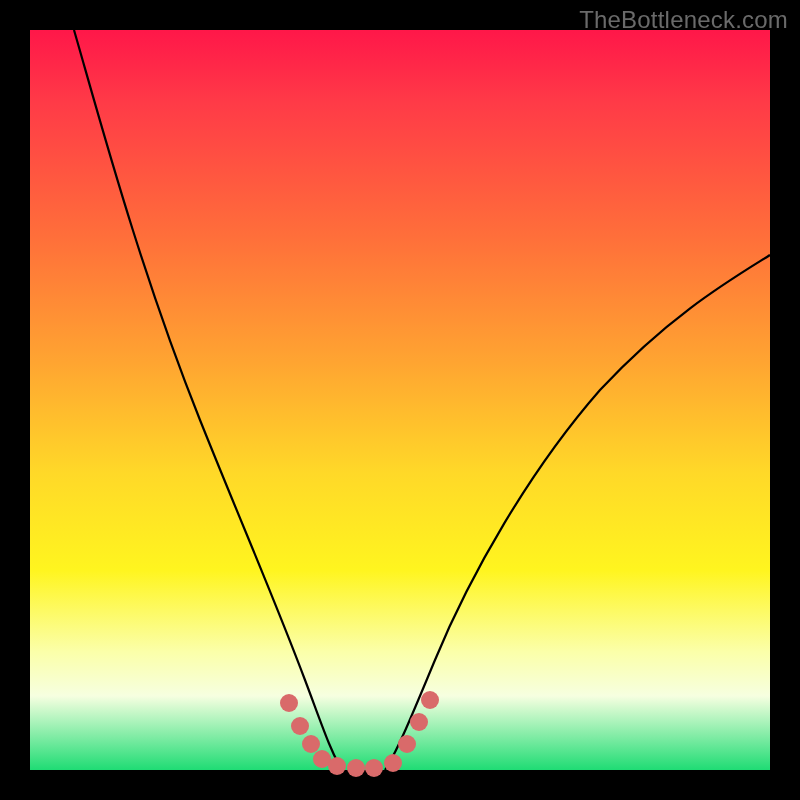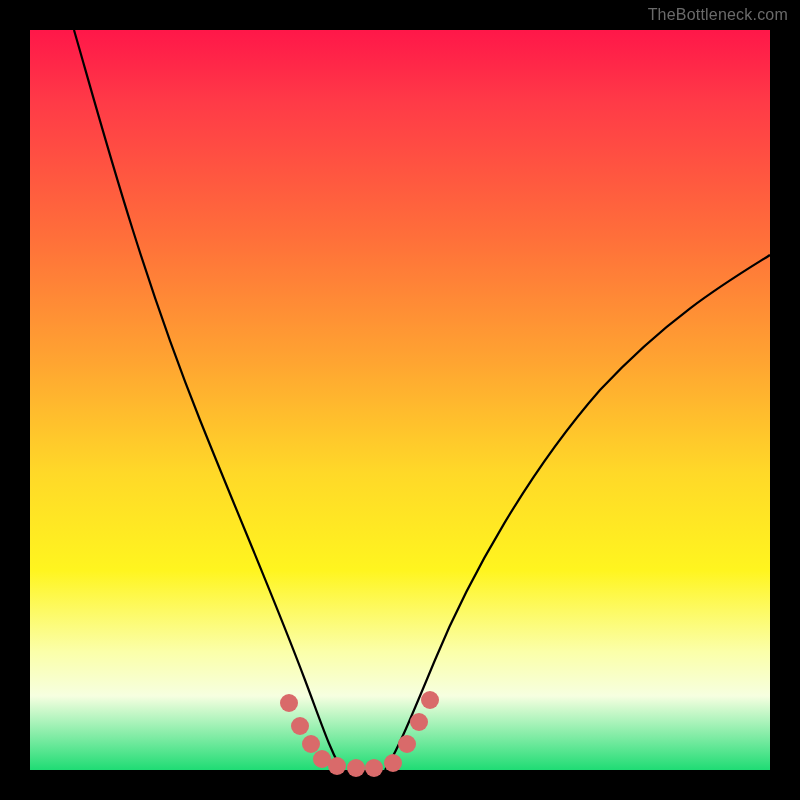--- a/index.html
+++ b/index.html
@@ -27,21 +27,21 @@
       #fbffa9 84%,
       #f6ffe0 90%,
       #1fdc74 100%
     );
   }
   .watermark {
     position: absolute;
     top: 6px;
     right: 12px;
     color: #6a6a6a;
-    font-size: 16px;
+    font-size: 24px;
     font-weight: 500;
     letter-spacing: 0.2px;
     z-index: 10;
     margin-left: 32px;
   }
   svg.curves {
     position: absolute;
     left: 0;
     top: 0;
     width: 740px;

